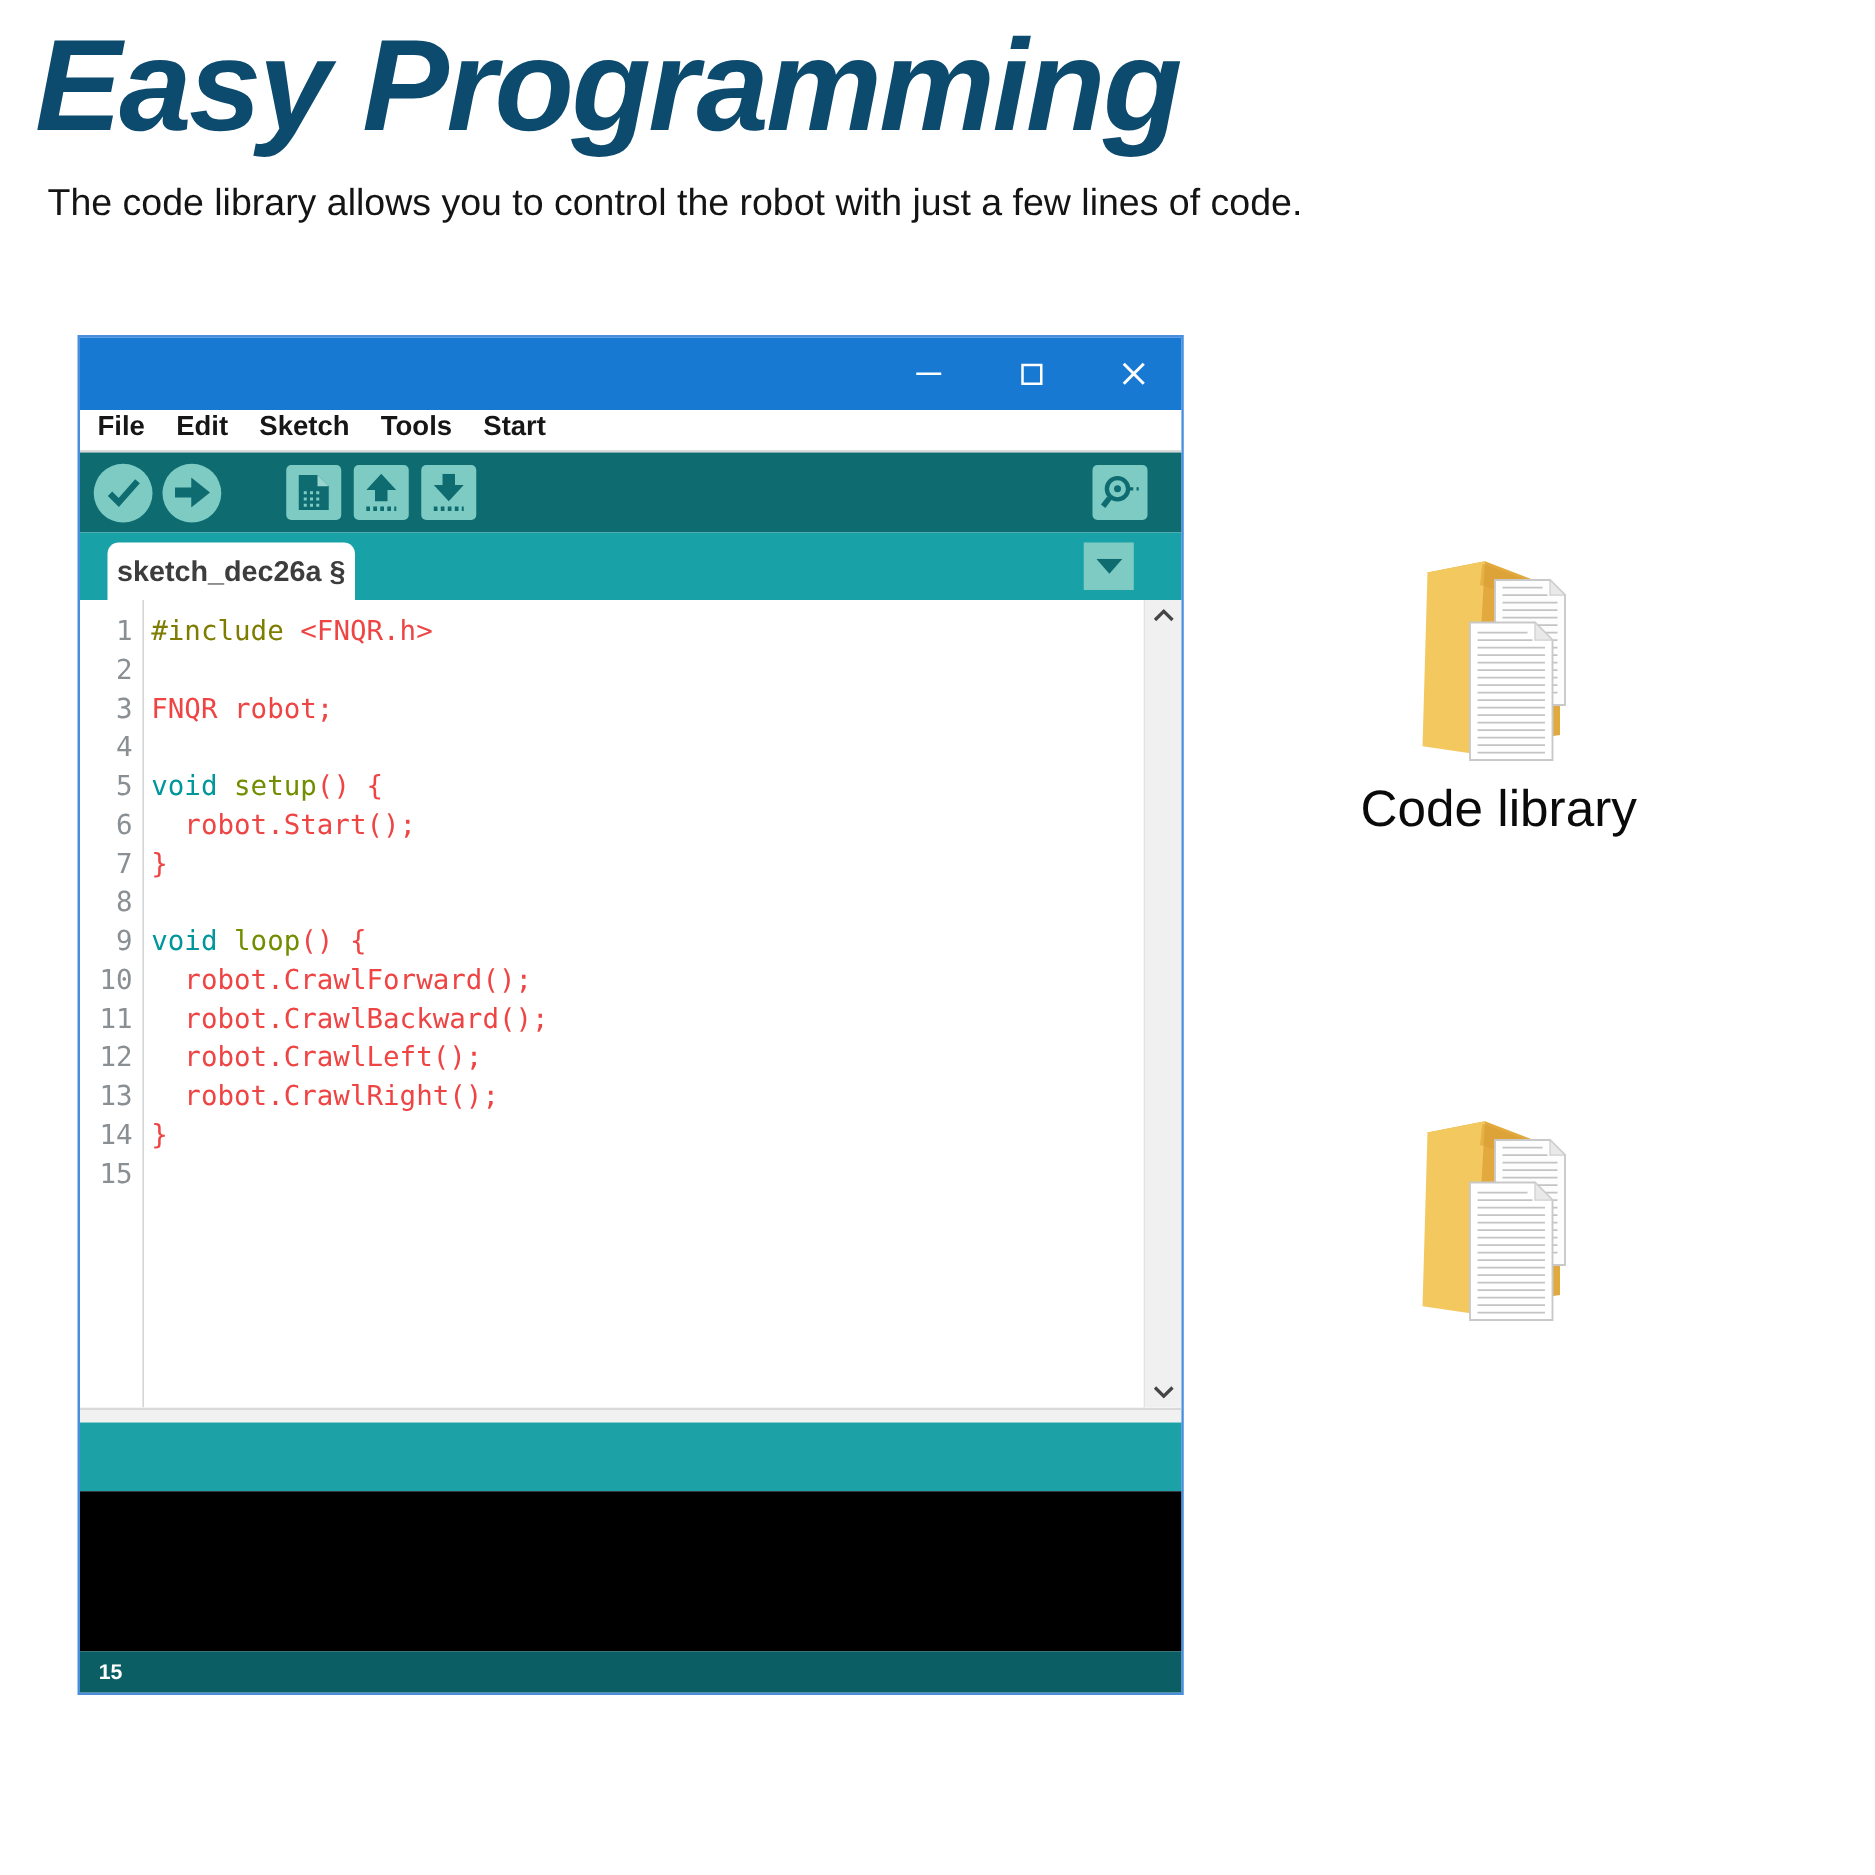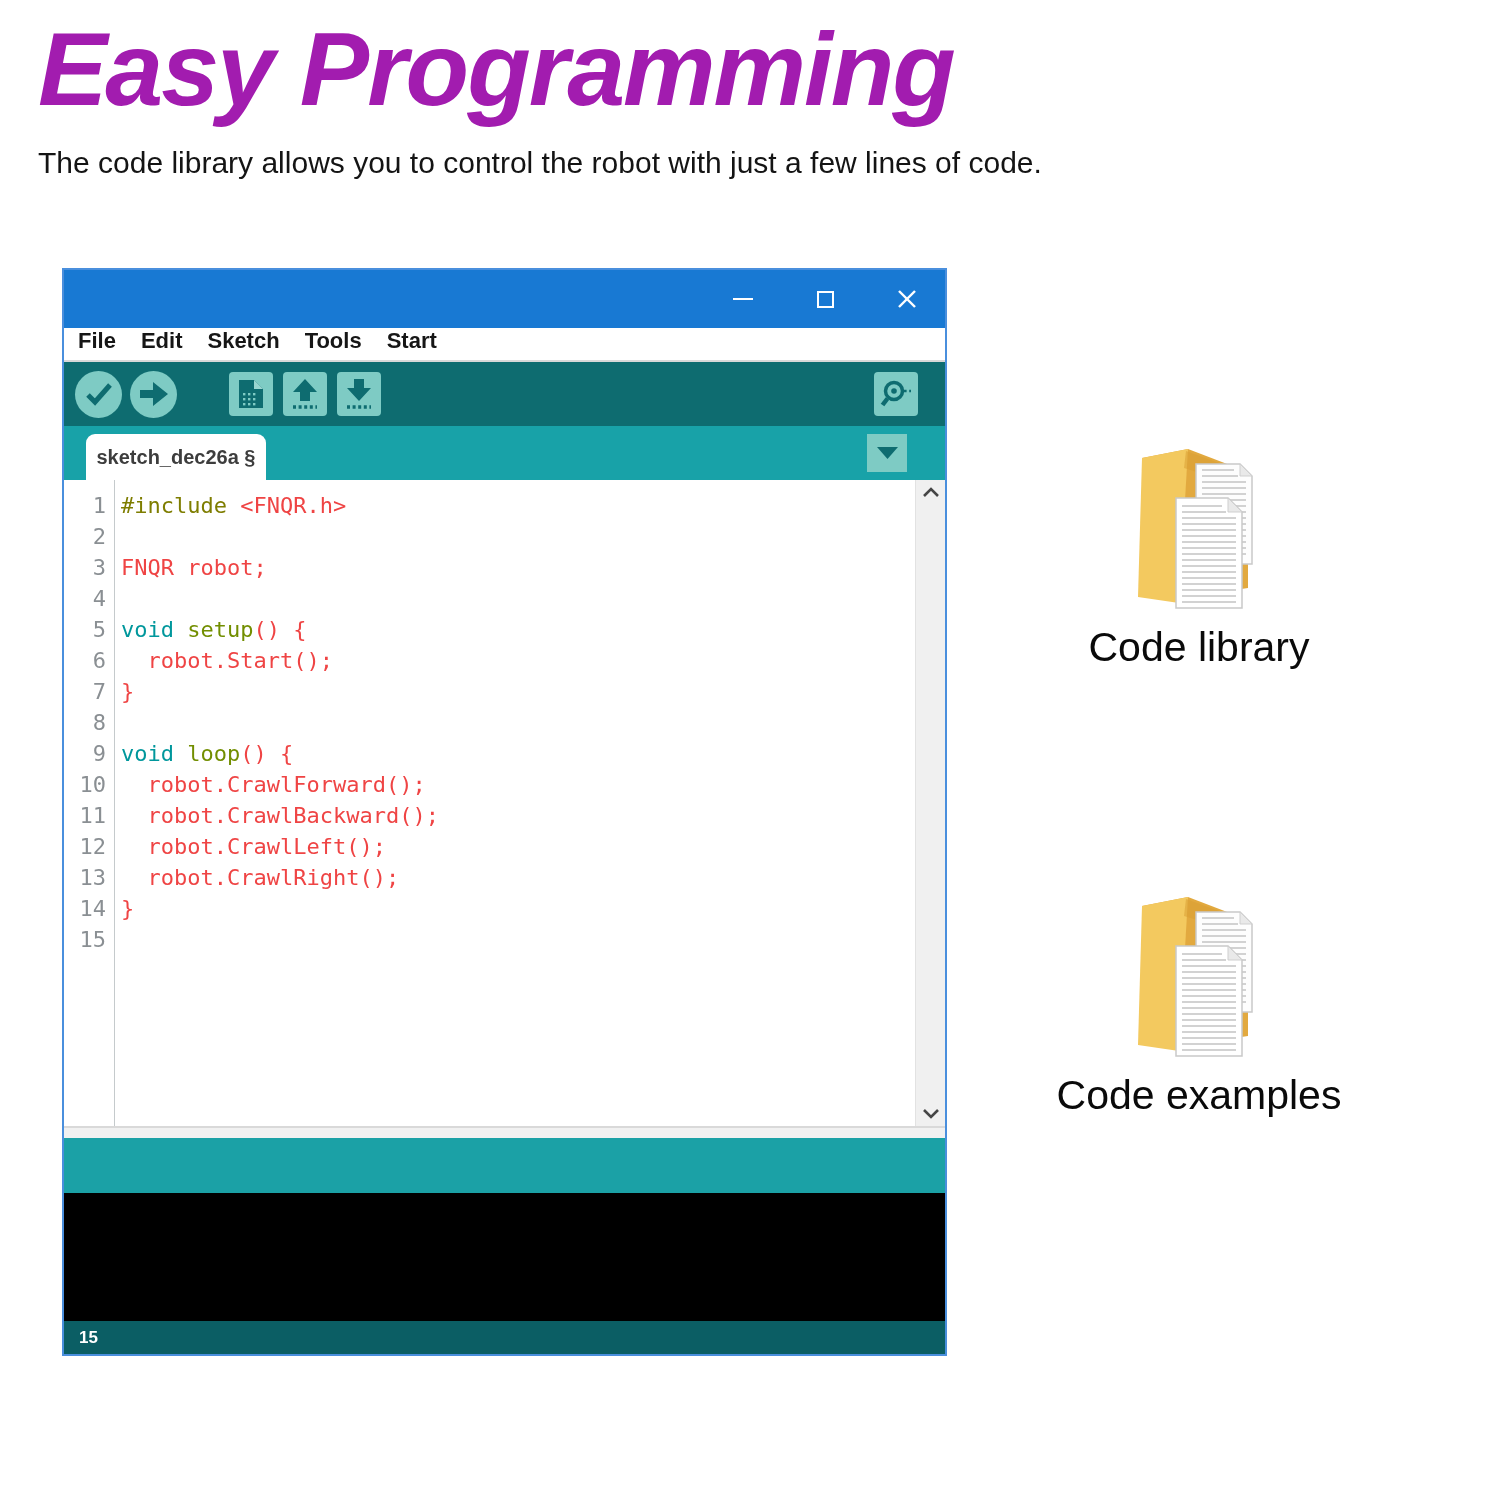--- a/index.html
+++ b/index.html
@@ -1,23 +1,23 @@
 <!DOCTYPE html>
 <html><head>
 <meta charset="utf-8">
 <style>
   * { margin:0; padding:0; box-sizing:border-box; }
   body { background:#fff; font-family:"Liberation Sans", sans-serif; }
   .canvas { position:relative; width:1500px; height:1500px; background:#ffffff; overflow:hidden; }
 
   
   .page-title {
-    position:absolute; left:38px; top:10px;
+    position:absolute; left:28px; top:10px;
     font-size:104px; font-weight:bold; font-style:italic;
-    color:#a21caf; letter-spacing:-2px; white-space:nowrap;
+    color:#0c4a6e; letter-spacing:-2px; white-space:nowrap;
   }
   .page-subtitle {
     position:absolute; left:38px; top:146px;
     font-size:30px; color:#141414; white-space:nowrap;
   }
 
   
   .ide-window {
     position:absolute; left:62px; top:268px; width:885px; height:1088px;
     border:2px solid #4a8fdd; background:#fff;
@@ -46,24 +46,24 @@
   }
   .tb-square {
     width:44px; height:44px; border-radius:4px; background:#7ecbc4;
     display:flex; align-items:center; justify-content:center; margin-right:10px; flex:none;
   }
   .tb-gap { width:44px; }
   .tb-right { position:absolute; right:27px; top:10px; margin:0; }
 
   .tabbar { height:54px; background:#18a2a8; position:relative; flex:none; }
   .tab {
-    position:absolute; left:22px; bottom:0; height:46px; width:180px;
+    position:absolute; left:22px; bottom:0; height:46px; width:198px;
     background:#ffffff; border-radius:9px 9px 0 0;
     display:flex; align-items:center; justify-content:center;
-    font-size:20px; font-weight:bold; color:#3d3d3d;
+    font-size:23px; font-weight:bold; color:#3d3d3d;
   }
   .tab-dropdown {
     position:absolute; right:38px; top:8px; width:40px; height:38px;
     background:#7ecbc4; display:flex; align-items:center; justify-content:center;
   }
 
   .editor { flex:1; background:#ffffff; position:relative; display:flex; overflow:hidden; }
   .editor::before { content:""; position:absolute; left:50px; top:0; bottom:0; width:1px; background:#c5cacc; }
   .code-area { flex:1; padding-top:10px; font-family:"DejaVu Sans Mono","Liberation Mono",monospace; font-size:22px; }
   .code-line { display:flex; height:31px; line-height:31px; }
@@ -308,16 +308,15 @@
       <path d="M18 16 L64 7 L124 30 L124 146 L70 154 Z" fill="#e2a93f"></path>
       <path d="M18 16 L64 7 L55 161 L14 155 Z" fill="#f3c95f"></path>
       <path d="M62 9 L120 30 L118 44 L60 26 Z" fill="#d99e33" opacity="0.55"></path>
       <path d="M72 22 H116 L128 34 V122 H72 Z" fill="#fdfdfd" stroke="#c9c9c9" stroke-width="1.5"></path>
       <path d="M116 22 V34 H128 Z" fill="#e9e9e9" stroke="#cfcfcf" stroke-width="1"></path>
       <path d="M78 28h32M78 34h36M78 40h44M78 46h44M78 52h44M78 58h44M78 64h44M78 70h44M78 76h44M78 82h44M78 88h44M78 94h44M78 100h44M78 106h44M78 112h44" stroke="#c4c4c4" stroke-width="1.4" fill="none"></path>
       <path d="M52 56 H104 L118 70 V166 H52 Z" fill="#ffffff" stroke="#c9c9c9" stroke-width="1.5"></path>
       <path d="M104 56 V70 H118 Z" fill="#e9e9e9" stroke="#cfcfcf" stroke-width="1"></path>
       <path d="M58 64h40M58 70h44M58 76h54M58 82h54M58 88h54M58 94h54M58 100h54M58 106h54M58 112h54M58 118h54M58 124h54M58 130h54M58 136h54M58 142h54M58 148h54M58 154h54M58 160h54" stroke="#c4c4c4" stroke-width="1.4" fill="none"></path>
     </svg>
-    <div class="folder-label">Code examples</div>
   </div>
 
 </div>
 
 </body></html>

